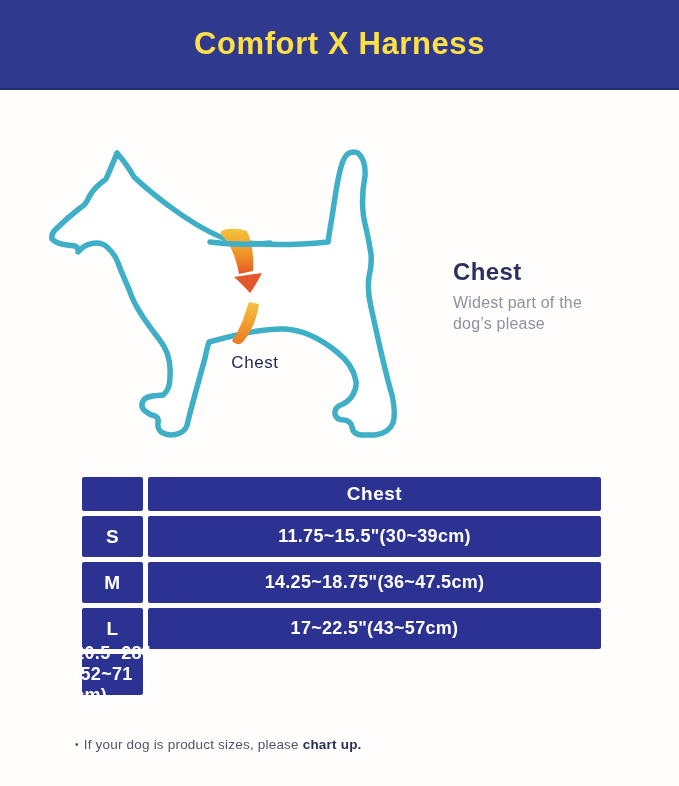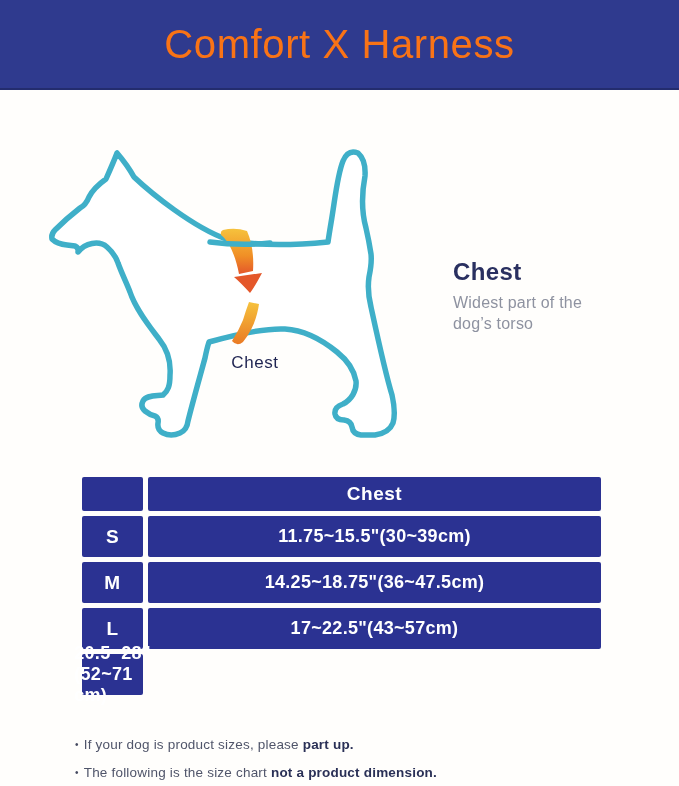--- a/index.html
+++ b/index.html
@@ -4,21 +4,21 @@
 <style>
   * { margin: 0; padding: 0; box-sizing: border-box; }
   html, body { width: 679px; height: 786px; background: #ffffff; overflow: hidden;
     font-family: "Liberation Sans", sans-serif; }
   .stage { position: relative; width: 679px; height: 786px; background: #fffefc; }
 
   
   .header { position: absolute; left: 0; top: 0; width: 679px; height: 90px;
     background: #2f3a8e; border-bottom: 2px solid #232c6e;
     display: flex; align-items: center; justify-content: center; }
-  .header .title { color: #f97316; font-size: 40px; font-weight: normal; letter-spacing: 0.6px; }
+  .header .title { color: #fde047; font-size: 31px; font-weight: bold; letter-spacing: 0.6px; }
 
   
   .dog-svg { position: absolute; left: 40px; top: 130px; width: 400px; height: 330px; }
   .band-label { position: absolute; left: 205px; top: 353px; width: 100px;
     text-align: center; font-size: 17px; color: #1f2451; letter-spacing: 0.6px; }
 
   .annotation { position: absolute; left: 453px; top: 258px; width: 180px; }
   .annotation .ann-title { font-size: 24px; font-weight: 600; color: #2a3060; letter-spacing: 0.4px; }
   .annotation .ann-desc { margin-top: 6px; width: 160px; font-size: 16px; line-height: 21px;
     color: #8e92a0; letter-spacing: 0.2px; }
@@ -126,41 +126,38 @@
          C 217,188 212,201 203,212
          Q 197,217 192,211
          Q 199,200 203,190
          Q 206,180 209,172 Z" fill="url(#bandGradBottom)"></path>
   </svg>
 
   <div class="band-label">Chest</div>
 
   <div class="annotation">
     <div class="ann-title">Chest</div>
-    <div class="ann-desc">Widest part of the dog’s torso</div>
+    <div class="ann-desc">Widest part of the dog’s please</div>
   </div>
 
   <div class="size-table">
     <div class="cell head"></div>
     <div class="cell head">Chest</div>
 
     <div class="cell size">S</div>
     <div class="cell value">11.75~15.5"(30~39cm)</div>
 
     <div class="cell size">M</div>
     <div class="cell value">14.25~18.75"(36~47.5cm)</div>
 
     <div class="cell size">L</div>
     <div class="cell value">17~22.5"(43~57cm)</div>
 
     <div class="cell value">20.5~28"(52~71 cm)</div>
   </div>
 
   <div class="notes">
     <div class="note-line">
-      <span class="bullet">•</span><span>If your dog is product sizes, please </span><span class="bold">part up.</span>
-    </div>
-    <div class="note-line">
-      <span class="bullet">•</span><span>The following is the size chart </span><span class="bold">not a product dimension.</span>
+      <span class="bullet">•</span><span>If your dog is product sizes, please </span><span class="bold">chart up.</span>
     </div>
   </div>
 
 </div>
 
 </body></html>

